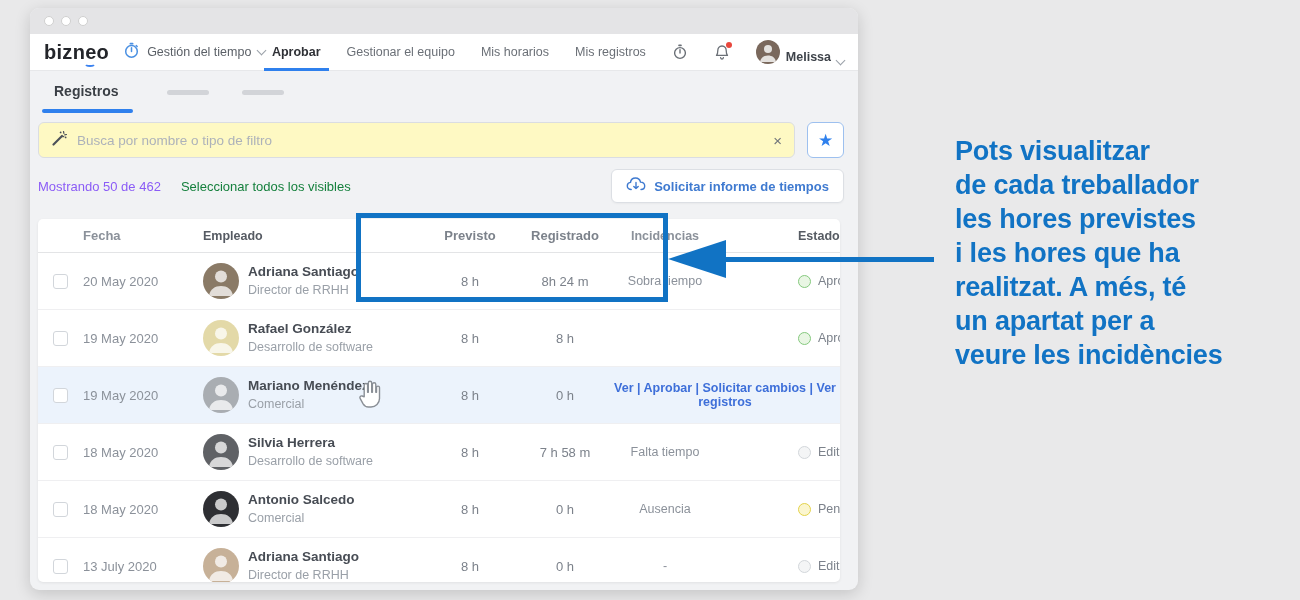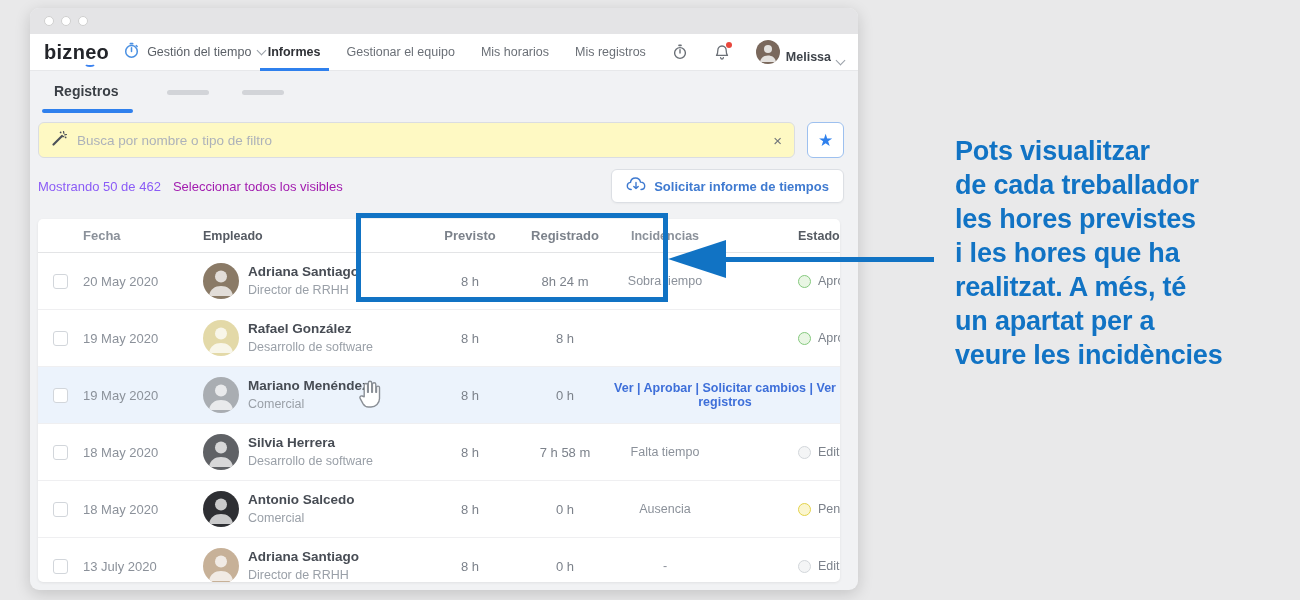--- a/index.html
+++ b/index.html
@@ -50,21 +50,21 @@
   .searchbox input { flex:1; border:none; outline:none; font-size:13.5px; color:#555; background:transparent;
                      font-family:"Liberation Sans", sans-serif; }
   .searchbox input::placeholder { color:#adb2ba; }
   .clear-x { font-size:15px; color:#6f747b; cursor:pointer; line-height:1; }
   .star-btn { width:37px; height:36px; background:#fff; border:1px solid #9dc0ef; border-radius:6px;
               display:flex; align-items:center; justify-content:center; font-size:17px; color:#2f80ed; cursor:pointer; }
 
   
   .toolbar { position:absolute; top:158px; left:8px; right:14px; height:40px; display:flex; align-items:center; }
   .showing { font-size:13px; color:#8b5cf6; }
-  .select-all { font-size:13px; color:#a21caf; margin-left:12px; cursor:pointer; }
+  .select-all { font-size:13px; color:#15803d; margin-left:20px; cursor:pointer; }
   .report-btn { margin-left:auto; height:34px; background:#fff; border:1px solid #dcdfe4; border-radius:6px;
                 display:flex; align-items:center; gap:8px; padding:0 14px; cursor:pointer;
                 box-shadow:0 1px 2px rgba(0,0,0,.04); }
   .report-label { font-size:13px; font-weight:700; color:#3f7ad0; }
 
   
   .table { position:absolute; left:8px; top:211px; width:802px; height:363px; background:#fff;
            border-radius:5px; box-shadow:0 1px 3px rgba(0,0,0,.07); overflow:hidden; }
   .thead { display:flex; align-items:center; height:34px; border-bottom:1px solid #e3e4e6; }
   .th { font-size:12.5px; font-weight:700; color:#565b63; }
@@ -126,21 +126,21 @@
             <circle cx="8.5" cy="9.4" r="5.8" stroke="#4a90e2" stroke-width="1.5"></circle>
             <path d="M8.5 9.4 L8.5 5.8" stroke="#4a90e2" stroke-width="1.5" stroke-linecap="round"></path>
             <path d="M13.2 3.6 L14.2 4.6" stroke="#4a90e2" stroke-width="1.4" stroke-linecap="round"></path>
           </svg>
         </span>
         <span class="product-label">Gestión del tiempo</span>
         <span class="chev"></span>
       </div>
 
       <div class="nav">
-        <span class="nav-item active">Informes</span>
+        <span class="nav-item active">Aprobar</span>
         <span class="nav-item">Gestionar el equipo</span>
         <span class="nav-item">Mis horarios</span>
         <span class="nav-item">Mis registros</span>
         <span class="icon-btn">
           <svg width="16" height="16" viewBox="0 0 16 16" fill="none">
             <rect x="6.2" y="0.6" width="3.6" height="1.6" rx="0.8" fill="#6b7077"></rect>
             <circle cx="8" cy="9" r="5.4" stroke="#6b7077" stroke-width="1.4"></circle>
             <path d="M8 9 L8 5.8" stroke="#6b7077" stroke-width="1.4" stroke-linecap="round"></path>
           </svg>
         </span>

